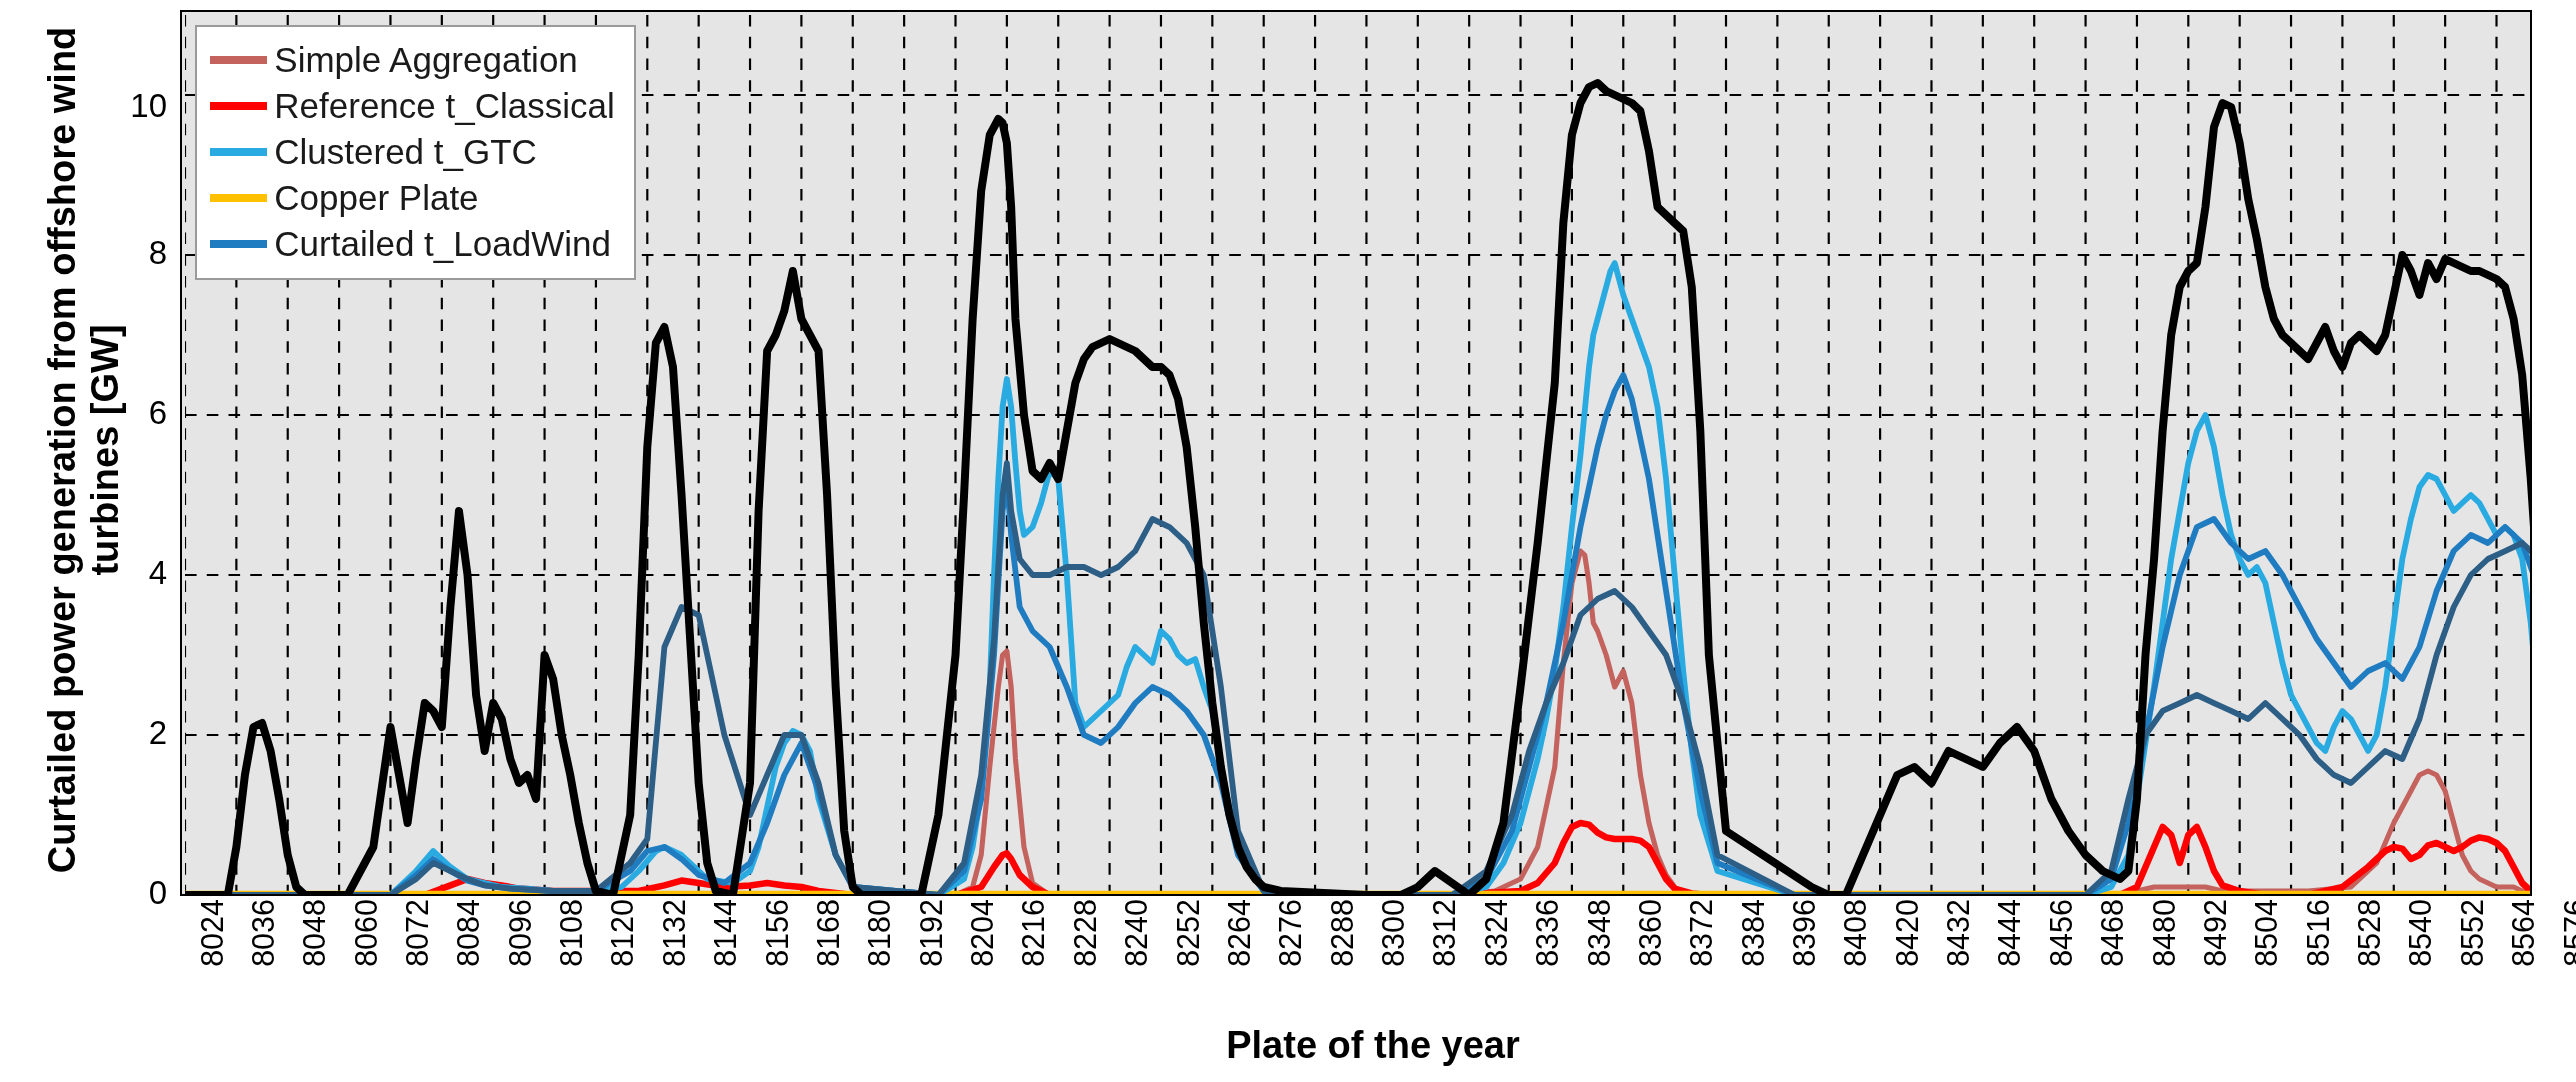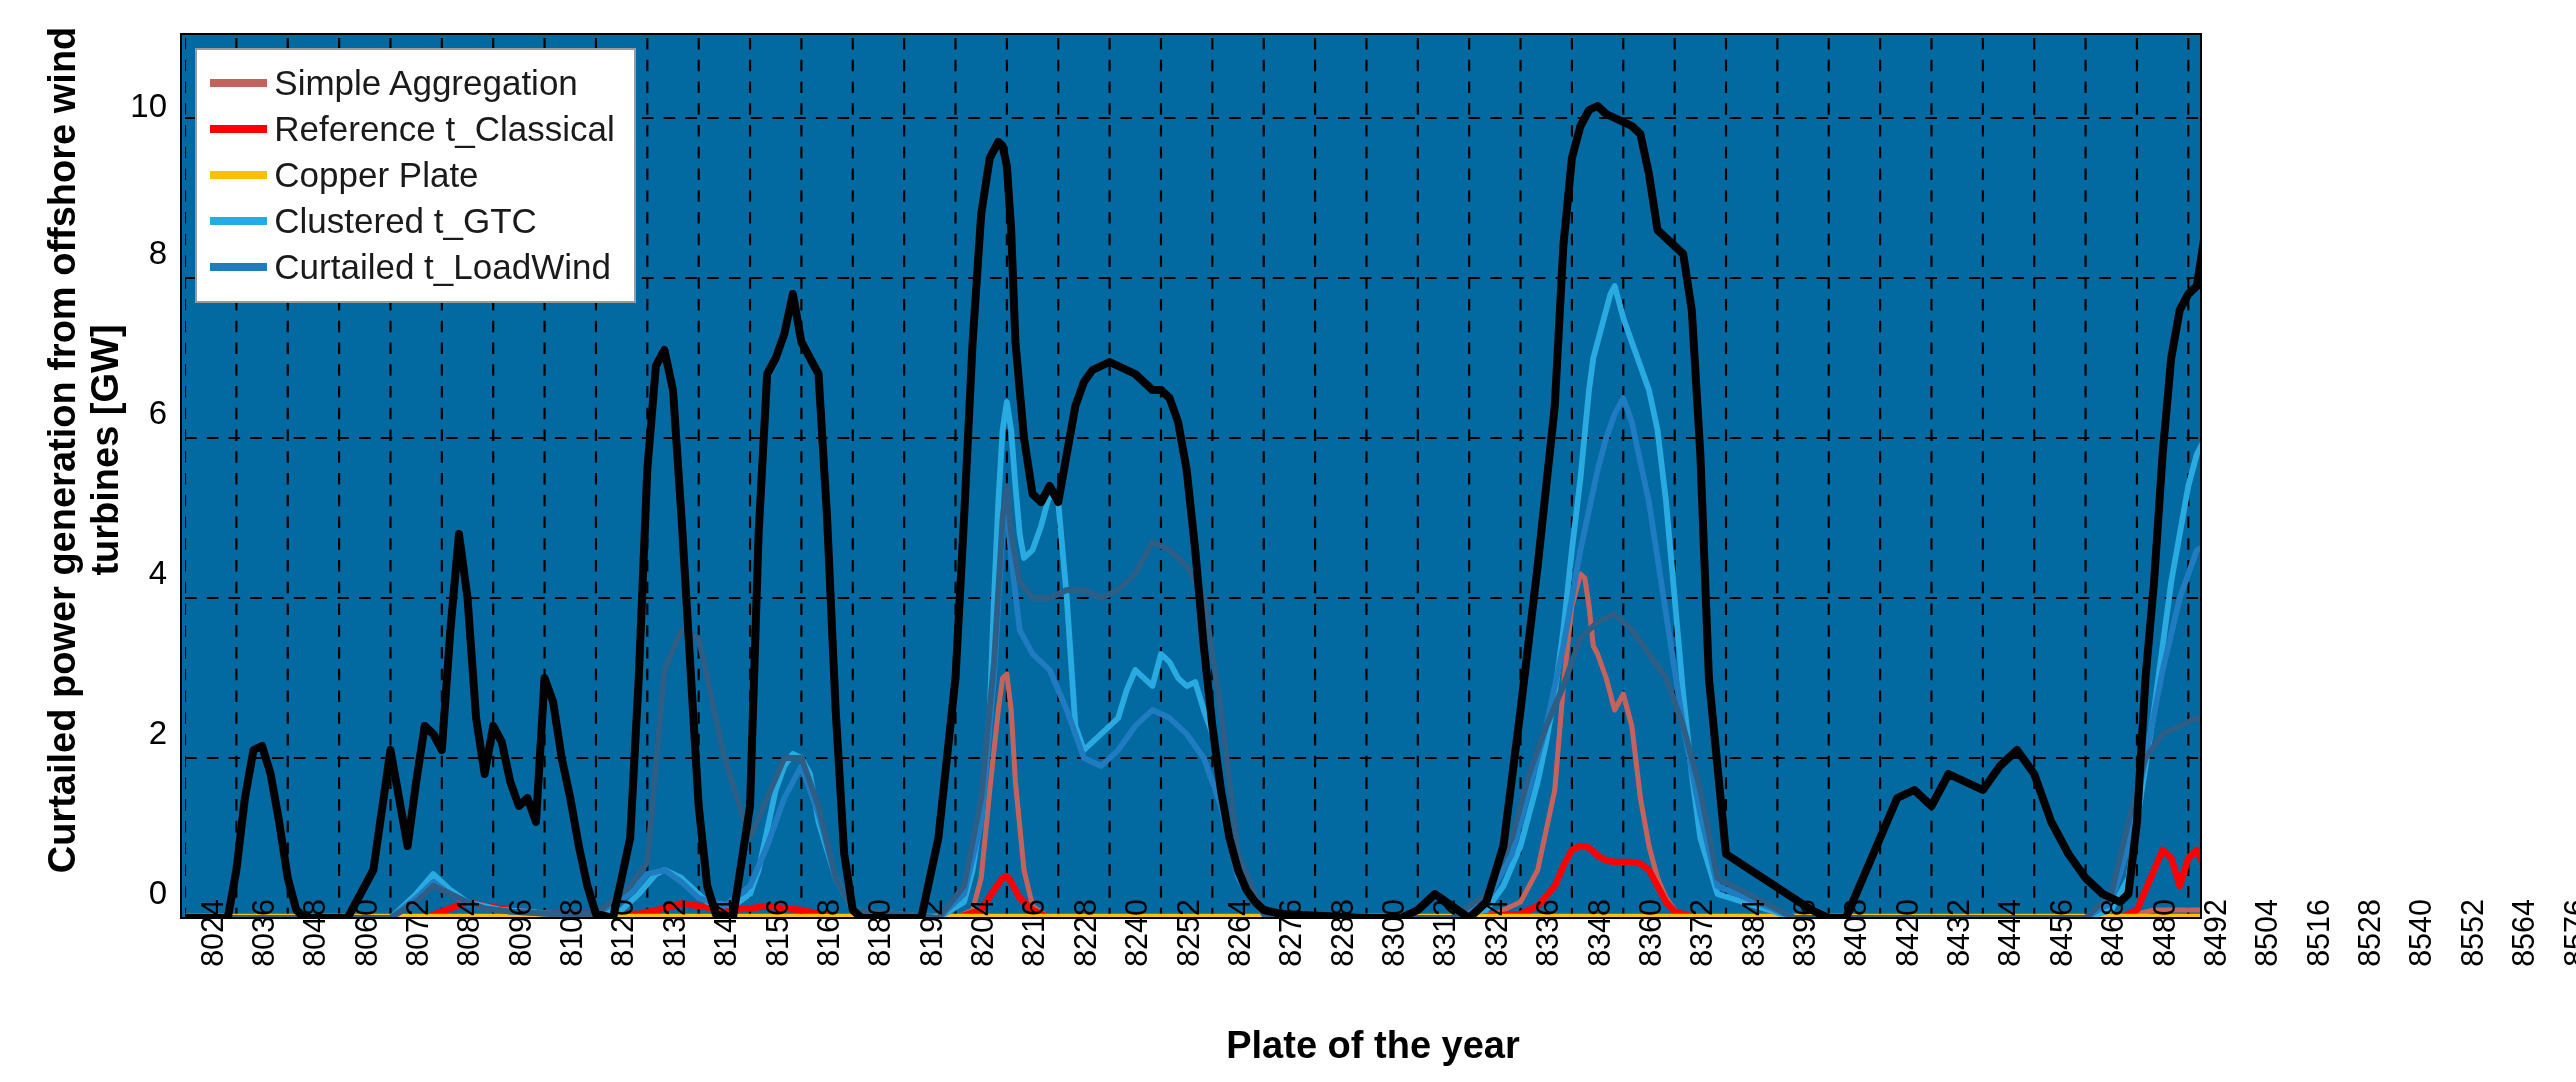--- a/index.html
+++ b/index.html
@@ -27,26 +27,25 @@
     position:absolute;right:0;width:87px;text-align:right;
     font-size:33px;color:#000;font-family:"Liberation Sans",sans-serif;
     transform:translateY(-50%);
   }
   #yticks{position:absolute;left:80px;top:0;width:87px;height:899px;}
 
   
   #plot{
     position:absolute;
     left:180px;top:10.2px;
-    width:2022px;height:886px;
+    width:2352px;height:886px;
     border:2.9px solid #000;
     box-sizing:border-box;
-    background:#0369a1;
+    background:#e5e5e5;
     overflow:hidden;
-    margin-top:23px;
   }
   #gridsvg{position:absolute;left:0;top:0;width:100%;height:100%;}
   #datasvg{position:absolute;left:0;top:0;width:100%;height:100%;}
 
   
   #legend{
     position:absolute;left:13px;top:13px;
     border:2.2px solid #9a9a9a;
     background:#ffffff;
     padding:10.2px 19px 10.2px 13px;
@@ -159,26 +158,26 @@
     <div id="legend">
         <div class="legrow">
           <span class="legswatch" style="border-top-color: rgb(196, 98, 93);"></span>
           <span class="legtext">Simple Aggregation</span>
         </div>
         <div class="legrow">
           <span class="legswatch" style="border-top-color: rgb(255, 0, 0);"></span>
           <span class="legtext">Reference t_Classical</span>
         </div>
         <div class="legrow">
+          <span class="legswatch" style="border-top-color: rgb(41, 171, 226);"></span>
+          <span class="legtext">Clustered t_GTC</span>
+        </div>
+        <div class="legrow">
           <span class="legswatch" style="border-top-color: rgb(255, 192, 0);"></span>
           <span class="legtext">Copper Plate</span>
-        </div>
-        <div class="legrow">
-          <span class="legswatch" style="border-top-color: rgb(41, 171, 226);"></span>
-          <span class="legtext">Clustered t_GTC</span>
         </div>
         <div class="legrow">
           <span class="legswatch" style="border-top-color: rgb(31, 124, 192);"></span>
           <span class="legtext">Curtailed t_LoadWind</span>
         </div>
       </div>
   </div>
 
   <div id="xticks">
       <div class="xtick" style="left: 14.5px;">8024</div>

